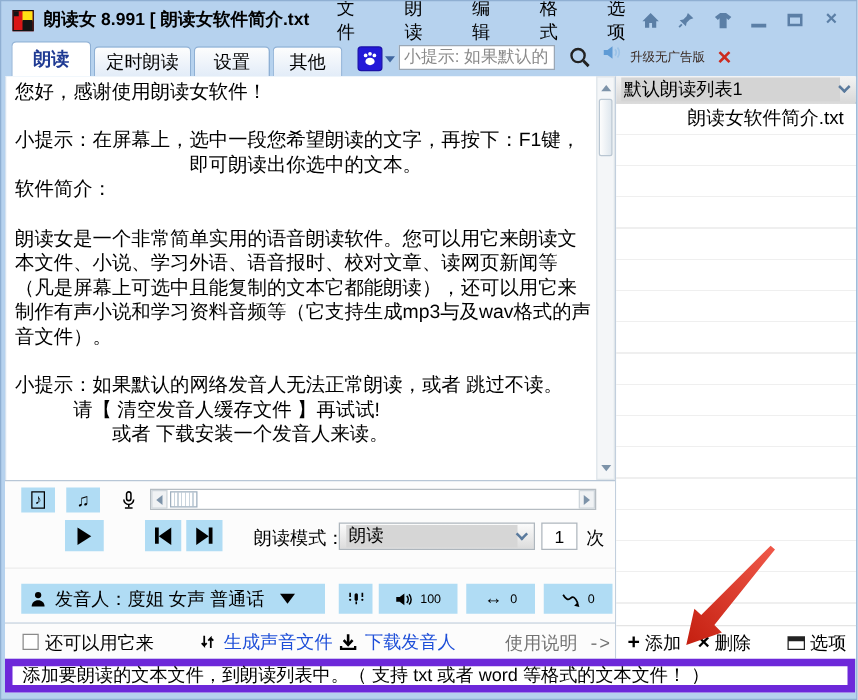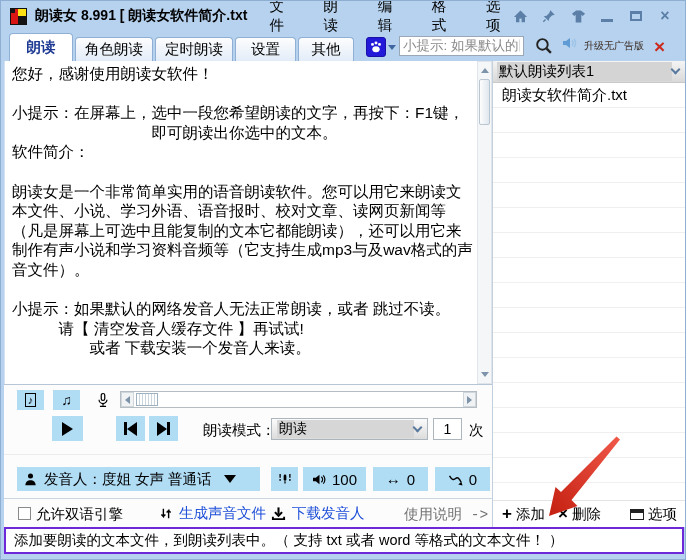--- a/index.html
+++ b/index.html
@@ -48,21 +48,21 @@
   .tri-up{ width:0;height:0;border-left:4px solid transparent;border-right:4px solid transparent;border-bottom:5px solid #7d93a9; }
   .tri-dn{ width:0;height:0;border-left:4px solid transparent;border-right:4px solid transparent;border-top:5px solid #7d93a9; }
   .vs-thumb{ position:absolute; left:1px; top:17px; width:11px; height:46px; background:linear-gradient(90deg,#fdfdfd,#dfe7ee); border:1px solid #b9c6d2; border-radius:2px; }
 
   
   .rightpanel{ position:absolute; left:491px; top:60px; width:192px; height:466px; background:#fff; border-left:1px solid #c2cfdd; }
   .pl-combo{ position:absolute; left:0; top:0; width:192px; height:22px; background:linear-gradient(#f4f4f4,#d9d9d9); border-bottom:1px solid #c8c8c8; display:flex; align-items:center; padding:0 6px 0 4px; cursor:pointer; }
   .pl-combo-label{ font-size:14.5px; color:#000; flex:1; background:#d4d4d4; padding:0 2px; }
   .chev{ width:7px; height:7px; border-right:2px solid #5a7a9d; border-bottom:2px solid #5a7a9d; transform:rotate(45deg); margin-top:-4px; flex:none; }
   .pl-list{ position:absolute; left:0; top:22px; width:192px; bottom:27px; background:repeating-linear-gradient(to bottom,#ffffff 0 24px,#efefef 24px 25px); }
-  .pl-item{ height:24px; line-height:24px; font-size:15px; color:#000; padding-left:9px; white-space:nowrap; cursor:default; }
+  .pl-item{ height:24px; line-height:24px; font-size:15px; color:#000; padding-left:9px; white-space:nowrap; cursor:default;margin-left:48px; }
   .pl-btnrow{ position:absolute; left:0; bottom:0; width:192px; height:27px; border-top:1px solid #e4e4e4; background:#fff; display:flex; align-items:center; }
   .pl-btn{ display:flex; align-items:center; gap:4px; font-size:14.5px; color:#000; cursor:pointer; }
   .pl-add{ margin-left:9px; } .pl-del{ margin-left:13px; } .pl-opt{ margin-left:auto; margin-right:8px; }
   .plus-ico{ font-size:17px; font-weight:bold; line-height:14px; }
   .x-ico{ font-size:17px; font-weight:bold; line-height:14px; }
   .opt-ico{ width:14px; height:11px; border:1.5px solid #222; border-top:4.5px solid #222; }
 
   
   .controls{ position:absolute; left:3px; top:383px; width:488px; height:114px; background:#fcfcfc; border-top:1px solid #b7c6d6; }
   .ctl-sep{ position:absolute; left:0; top:69px; width:488px; height:1px; background:#ececec; }
@@ -90,33 +90,33 @@
   .mode-combo-label{ flex:1; font-size:14px; background:#d6d6d6; padding:0 2px; }
   .count-input{ position:absolute; left:429px; top:33px; width:29px; height:22px; border:1px solid #aeb6bd; text-align:center; font-size:14px; outline:none; background:#fff; font-family:"Liberation Sans","DejaVu Sans",sans-serif;}
   .count-suffix{ position:absolute; left:465px; top:36px; font-size:14.5px; color:#000; }
   .voice-combo{ left:13px; top:82px; width:243px; height:24px; justify-content:space-between; padding:0 24px 0 6px; gap:6px; }
   .voice-label{ font-size:14.5px; color:#000; flex:1; white-space:nowrap; overflow:hidden;}
   .voice-tri{ width:0;height:0;border-left:6px solid transparent;border-right:6px solid transparent;border-top:8px solid #000; flex:none;}
   .b-mic2{ left:267px; top:82px; width:27px; height:24px; }
   .b-vol{ left:299px; top:82px; width:63px; height:24px; gap:5px; }
   .b-speed{ left:369px; top:82px; width:55px; height:24px; gap:6px; }
   .b-pitch{ left:431px; top:82px; width:55px; height:24px; gap:5px; }
-  .num-label{ font-size:15px; color:#000; }
+  .num-label{ font-size:10px; color:#000; }
   .arrow-lr{ font-size:15px; font-weight:bold; line-height:14px; }
 
   
   .bottomrow{ position:absolute; left:3px; top:497px; width:488px; height:29px; background:#fcfcfc; border-top:1px solid #ccd6e0; }
   .chk{ position:absolute; left:14px; top:8px; width:13px; height:13px; border:1px solid #8a8a8a; background:#fff; cursor:pointer; }
   .chk-label{ position:absolute; left:32px; top:6px; font-size:14.5px; color:#000; }
   .foot-btn{ position:absolute; top:5px; display:flex; align-items:center; gap:6px; font-size:14.5px; color:#1d4ed8; cursor:pointer; }
   .f-gen{ left:155px; } .f-down{ left:267px; }
   .f-help{ position:absolute; left:400px; top:6px; font-size:14.5px; color:#737373; cursor:pointer; white-space:nowrap;font-family:Liberation Mono, monospace; }
 
   
-  .statusbar{ position:absolute; left:3px; top:526px; width:680px; height:27px; background:#fff; border:2px solid #6d28d9; display:flex; align-items:center; }
+  .statusbar{ position:absolute; left:3px; top:526px; width:680px; height:27px; background:#fff; border:6px solid #6d28d9; display:flex; align-items:center; }
   .status-text{ font-size:14.5px; color:#000; padding-left:8px; white-space:nowrap; }
 
   
   .arrow-overlay{ position:absolute; left:0; top:0; width:686px; height:560px; pointer-events:none; z-index:50; }
 </style>
 </head>
 <body>
 
 <div class="window">
 
@@ -158,21 +158,20 @@
           <span class="glyph-max"></span>
         </span>
       <span class="tb-ico">
           <span class="glyph-close">×</span>
         </span>
     </div>
   </div>
 
   <div class="tabrow">
     <div class="tab active">朗读</div>
-    <div class="tab t2">角色朗读</div>
     <div class="tab t3">定时朗读</div>
     <div class="tab t4">设置</div>
     <div class="tab t5">其他</div>
     <div class="paw-btn">
       <svg width="14" height="14" viewBox="0 0 16 16">
           <circle cx="4" cy="5" r="1.7" fill="#fff"></circle>
           <circle cx="8" cy="3.5" r="1.7" fill="#fff"></circle>
           <circle cx="12" cy="5" r="1.7" fill="#fff"></circle>
           <ellipse cx="8" cy="10.5" rx="4.2" ry="3.4" fill="#fff"></ellipse>
         </svg>
@@ -329,21 +328,21 @@
       <svg width="16" height="13" viewBox="0 0 16 14">
           <path d="M1 3q3.5 6 6.5 3t6 4" fill="none" stroke="#000" stroke-width="1.5"></path>
           <path d="M10.5 12.5l4.5 1-1.2-4.2z" fill="#000"></path>
         </svg>
       <span class="num-label">0</span>
     </div>
   </div>
 
   <div class="bottomrow">
     <div class="chk"></div>
-    <span class="chk-label">允许双语引擎</span>
+    <span class="chk-label">还可以用它来</span>
     <div class="foot-btn f-gen">
       <svg width="14" height="15" viewBox="0 0 16 16">
           <path d="M5 2.5v9l-2.3-2.4M5 11.5l2.3-2.4" fill="none" stroke="#000" stroke-width="1.6"></path>
           <path d="M11 13.5v-9l-2.3 2.4M11 4.5l2.3 2.4" fill="none" stroke="#000" stroke-width="1.6"></path>
         </svg>
       <span>生成声音文件</span>
     </div>
     <div class="foot-btn f-down">
       <svg width="15" height="15" viewBox="0 0 16 16">
           <line x1="8" y1="1.5" x2="8" y2="9" stroke="#000" stroke-width="2.2"></line>

